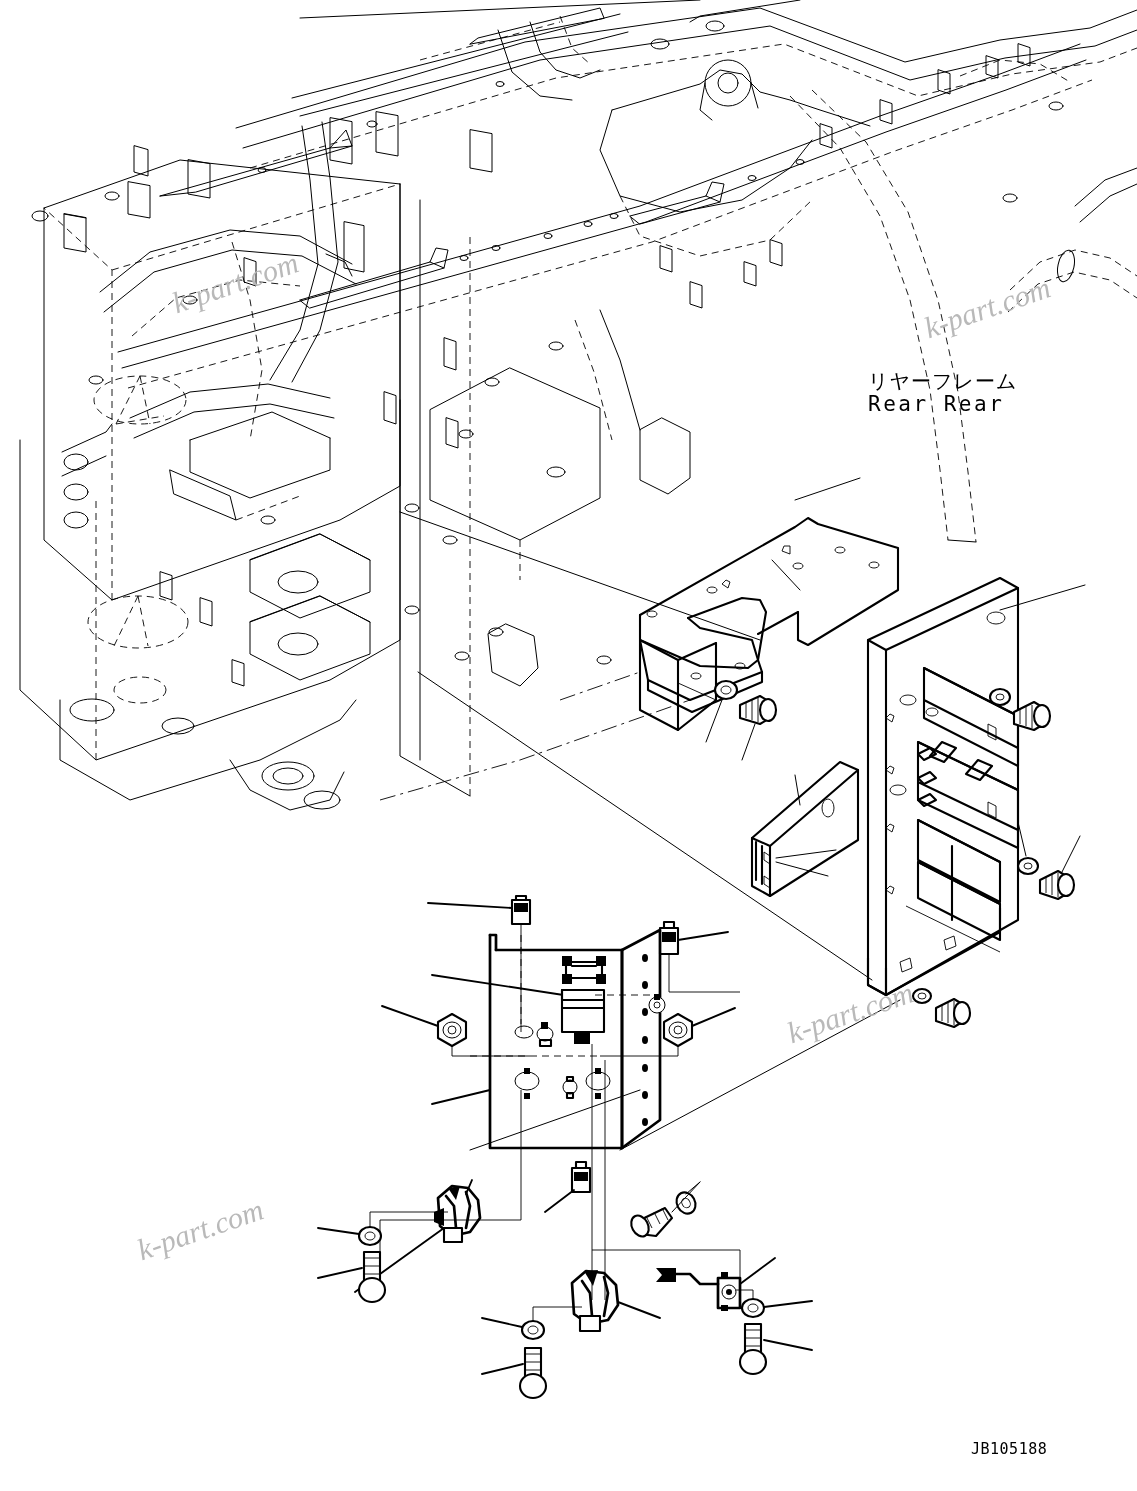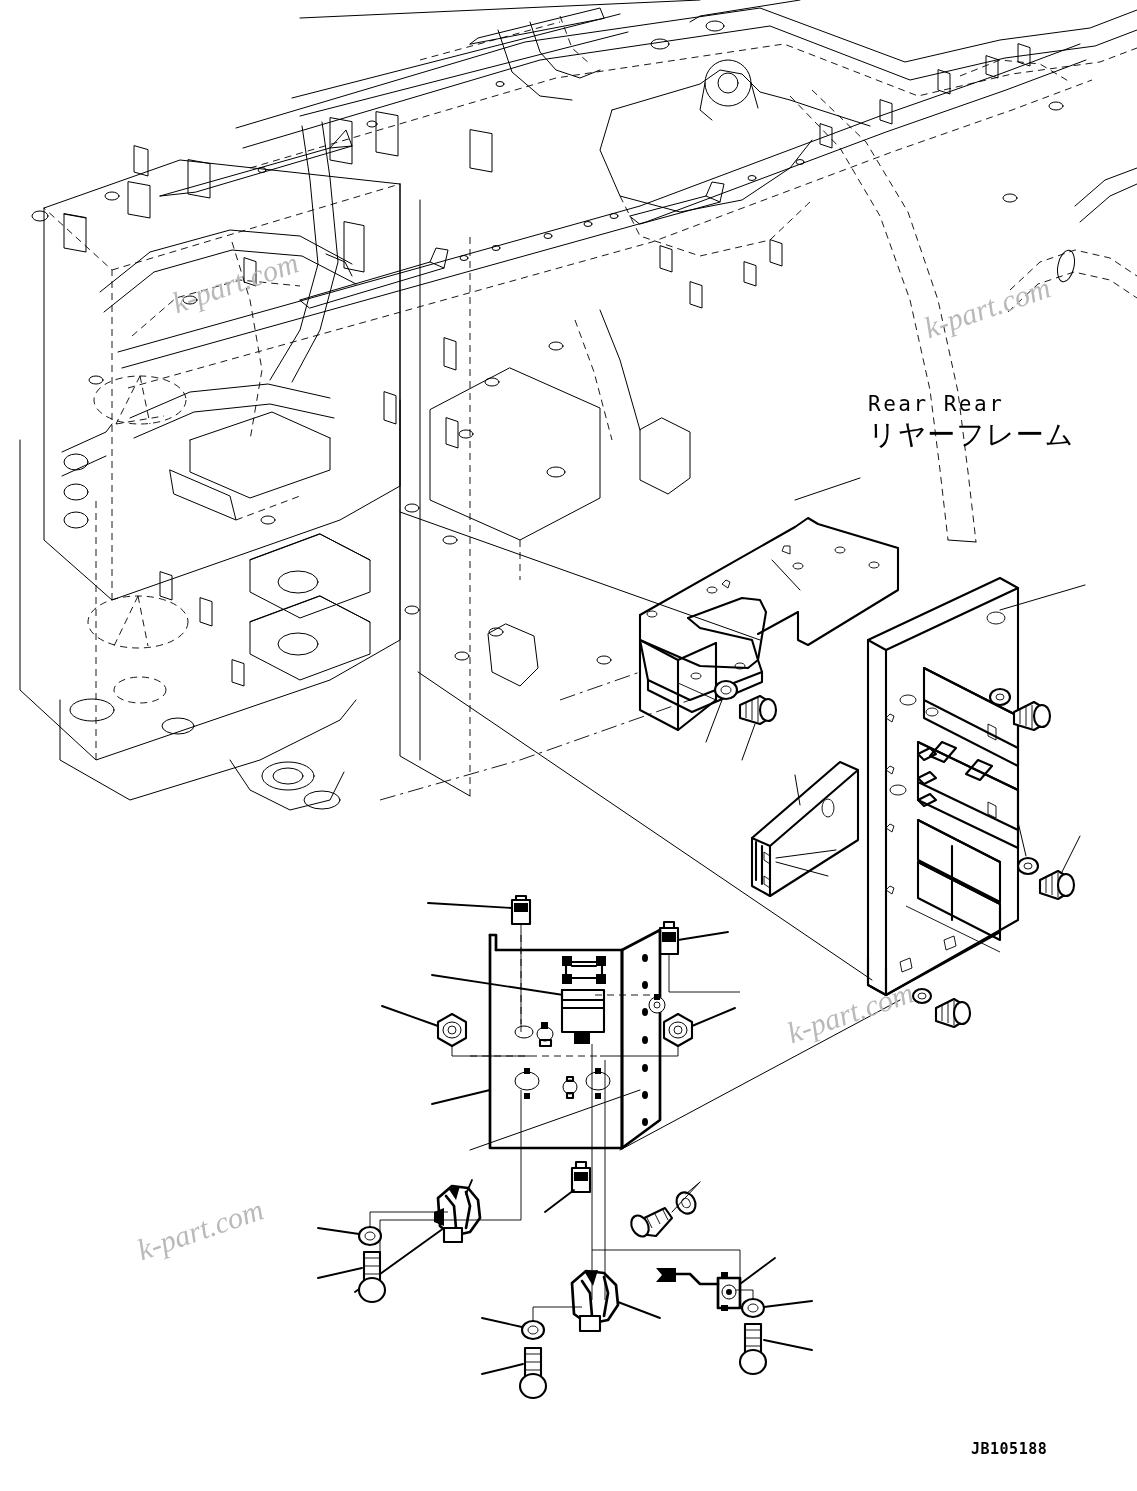--- a/index.html
+++ b/index.html
@@ -25,36 +25,35 @@
   }
   .lbl {
     position: absolute;
     color: #000000;
     font-family: "DejaVu Sans Mono", monospace;
     white-space: pre;
   }
   #frame-label-jp {
     left: 868px;
     top: 368px;
-    font-size: 28px;
+    font-size: 20px;
     letter-spacing: 1px;
-    margin-top: 48px;
   }
   #frame-label-en {
     left: 868px;
     top: 392px;
     font-size: 21px;
     letter-spacing: 2.5px;
   }
   #drawing-number {
     left: 971px;
     top: 1440px;
     font-size: 15px;
     letter-spacing: 0.5px;
-    font-weight: bold;
+    font-weight: normal;
   }
   .wm {
     position: absolute;
     color: #b9b9b9;
     font-family: "Liberation Serif", serif;
     font-style: italic;
     font-size: 30px;
     white-space: nowrap;
     transform: rotate(-19deg);
     transform-origin: left top;

